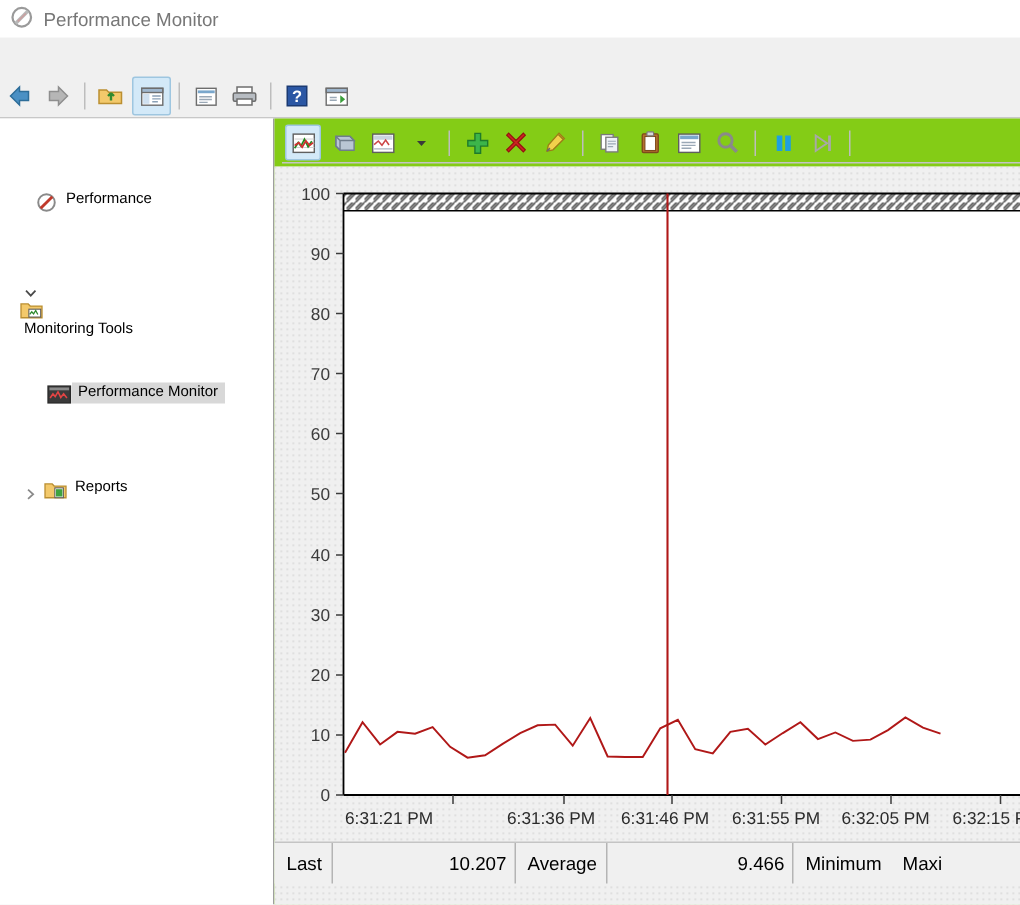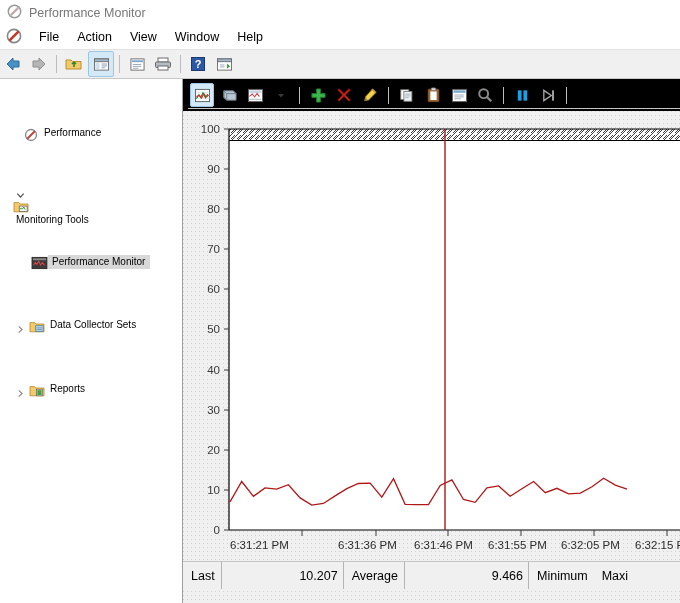--- a/index.html
+++ b/index.html
@@ -90,21 +90,21 @@
   .tnode.selected .tlabel {
     background: #d8d8d8;
     padding: 1px 5px 2px 4px;
   }
   .ticon { width: 18px; height: 16px; display: inline-flex; align-items: center; justify-content: center; }
 
   
   .rightpanel {
     position: absolute; left: 183px; top: 79px;
     width: 497px; height: 524px;
-    background: #000000;
+    background: #84cc16;
   }
   .charttoolbar {
     position: absolute; left: 5px; top: 3px;
     width: 492px; height: 26px;
     display: flex; align-items: center;
     border-bottom: 1px solid #c4c4c4;
   }
   .cbtn {
     width: 22px; height: 22px;
     display: flex; align-items: center; justify-content: center;
@@ -160,33 +160,20 @@
     <span class="tb-icon">
       <svg width="15" height="15" viewBox="0 0 16 16">
         <circle cx="8" cy="8" r="6.6" fill="#ffffff" stroke="#9a9a9a" stroke-width="1.6"></circle>
         <path d="M3.6 12.4 L12.4 3.6" stroke="#b8b8b8" stroke-width="2.4"></path>
         <path d="M5.2 10.9 L10.9 5.2" stroke="#c9a0a0" stroke-width="1.2"></path>
       </svg>
     </span>
     <span class="tb-text">Performance Monitor</span>
   </div>
 
-  <div class="menubar">
-    <span class="mb-icon">
-      <svg width="16" height="16" viewBox="0 0 16 16">
-        <circle cx="8" cy="8" r="6.6" fill="#ffffff" stroke="#888888" stroke-width="1.6"></circle>
-        <path d="M3.4 12.6 L12.6 3.4" stroke="#c0392b" stroke-width="2.6"></path>
-      </svg>
-    </span>
-    <div class="menu-item">File</div>
-    <div class="menu-item">Action</div>
-    <div class="menu-item">View</div>
-    <div class="menu-item">Window</div>
-    <div class="menu-item">Help</div>
-  </div>
 
   <div class="toolbar">
     <div class="tbtn">
       <svg width="18" height="16" viewBox="0 0 18 16">
         <path d="M9 2 L3 8 L9 14 L9 11 L15 11 L15 5 L9 5 Z" fill="#4a90c4" stroke="#2d6d99" stroke-width="1"></path>
       </svg>
     </div>
     <div class="tbtn">
       <svg width="18" height="16" viewBox="0 0 18 16">
         <path d="M9 2 L15 8 L9 14 L9 11 L3 11 L3 5 L9 5 Z" fill="#b6b6b6" stroke="#8e8e8e" stroke-width="1"></path>
@@ -273,35 +260,20 @@
         <span class="ticon">
           <svg width="17" height="14" viewBox="0 0 18 15">
             <rect x="1" y="1.5" width="16" height="12" fill="#3a3a3a" stroke="#2a2a2a" stroke-width="1"></rect>
             <rect x="2" y="2.5" width="14" height="2" fill="#8a8a8a"></rect>
             <path d="M2.5 10 l2 -3 l1.6 2 l2 -3.4 l2 4 l2 -2.6 l2.4 3" stroke="#e24444" stroke-width="1.1" fill="none"></path>
           </svg>
         </span>
         <span class="tlabel">Performance Monitor</span>
       </div>
 
-      <div class="tnode" style="padding-left:12px;">
-        <span class="twist">
-          <svg width="9" height="9" viewBox="0 0 10 10">
-              <path d="M3 1.5 L6.8 5 L3 8.5" stroke="#8a8a8a" stroke-width="1.3" fill="none"></path>
-            </svg>
-        </span>
-        <span class="ticon">
-          <svg width="16" height="14" viewBox="0 0 18 16">
-            <path d="M1 3 L6.5 3 L8 4.6 L17 4.6 L17 13.5 L1 13.5 Z" fill="#f3c96b" stroke="#bb8f31" stroke-width="1"></path>
-            <rect x="7.5" y="6.5" width="8.5" height="6.5" fill="#bcd8ef" stroke="#4d7fa5" stroke-width=".9"></rect>
-            <path d="M8.5 9 h6.5 M8.5 11 h6.5" stroke="#4d7fa5" stroke-width=".8"></path>
-          </svg>
-        </span>
-        <span class="tlabel">Data Collector Sets</span>
-      </div>
 
       <div class="tnode" style="padding-left:12px;">
         <span class="twist">
           <svg width="9" height="9" viewBox="0 0 10 10">
               <path d="M3 1.5 L6.8 5 L3 8.5" stroke="#8a8a8a" stroke-width="1.3" fill="none"></path>
             </svg>
         </span>
         <span class="ticon">
           <svg width="16" height="14" viewBox="0 0 18 16">
             <path d="M1 3 L6.5 3 L8 4.6 L17 4.6 L17 13.5 L1 13.5 Z" fill="#f3c96b" stroke="#bb8f31" stroke-width="1"></path>

